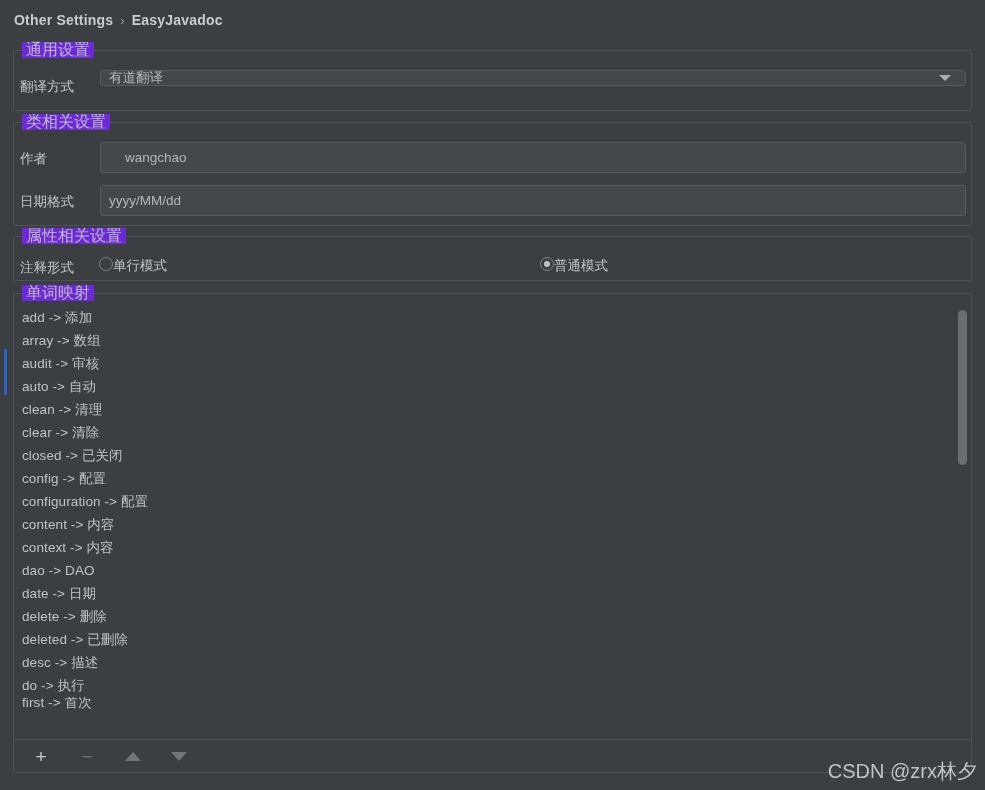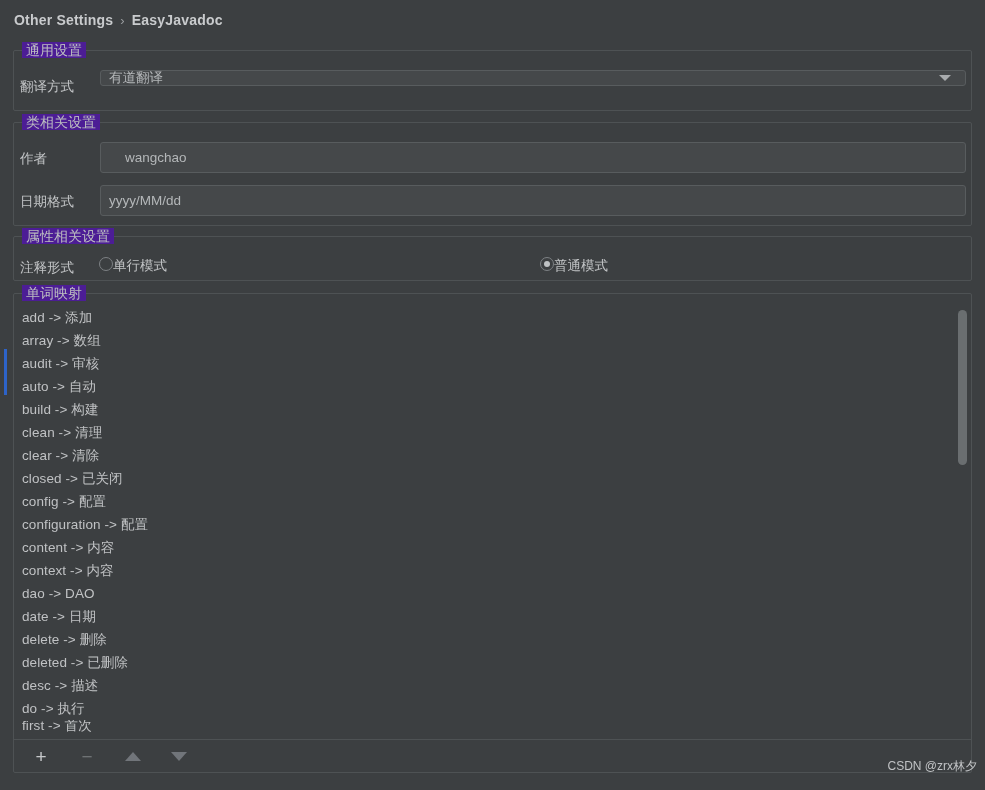--- a/index.html
+++ b/index.html
@@ -50,22 +50,22 @@
     border: 1px solid #4e5254;
     border-radius: 2px;
     box-sizing: border-box;
     background: transparent;
   }
   .group-title {
     position: absolute;
     top: -9px;
     left: 8px;
     padding: 0 4px;
-    background: #4c1d95;
-    font-size: 14px;
+    background: #6d28d9;
+    font-size: 16px;
     color: #bcbec0;
     white-space: nowrap;
     line-height: 16px;
   }
 
   #group-general { left: 13px; top: 50px; width: 959px; height: 61px; }
   #group-class   { left: 13px; top: 122px; width: 959px; height: 104px; }
   #group-attr    { left: 13px; top: 236px; width: 959px; height: 45px; }
   #group-words   { left: 13px; top: 293px; width: 959px; height: 480px; }
 
@@ -228,21 +228,21 @@
     border-right: 8px solid transparent;
   }
   .tri-up { border-bottom: 9px solid #71757a; }
   .tri-down { border-top: 9px solid #71757a; }
 
   
   #watermark {
     position: absolute;
     right: 8px;
     top: 758px;
-    font-size: 12px;
+    font-size: 20px;
     color: #d8dadc;
     opacity: 0.85;
     white-space: nowrap;
     font-family: "Liberation Sans", "DejaVu Sans", sans-serif;
   }
 </style>
 </head>
 <body>
 
 <div id="app">
@@ -291,21 +291,20 @@
     <span class="group-title">单词映射</span>
   </div>
 
   <div id="left-accent"></div>
 
   <div id="list-viewport">
     <div class="word-row">add -&gt; 添加</div>
     <div class="word-row">array -&gt; 数组</div>
     <div class="word-row">audit -&gt; 审核</div>
     <div class="word-row">auto -&gt; 自动</div>
-    <div class="word-row">build -&gt; 构建</div>
     <div class="word-row">clean -&gt; 清理</div>
     <div class="word-row">clear -&gt; 清除</div>
     <div class="word-row">closed -&gt; 已关闭</div>
     <div class="word-row">config -&gt; 配置</div>
     <div class="word-row">configuration -&gt; 配置</div>
     <div class="word-row">content -&gt; 内容</div>
     <div class="word-row">context -&gt; 内容</div>
     <div class="word-row">dao -&gt; DAO</div>
     <div class="word-row">date -&gt; 日期</div>
     <div class="word-row">delete -&gt; 删除</div>

